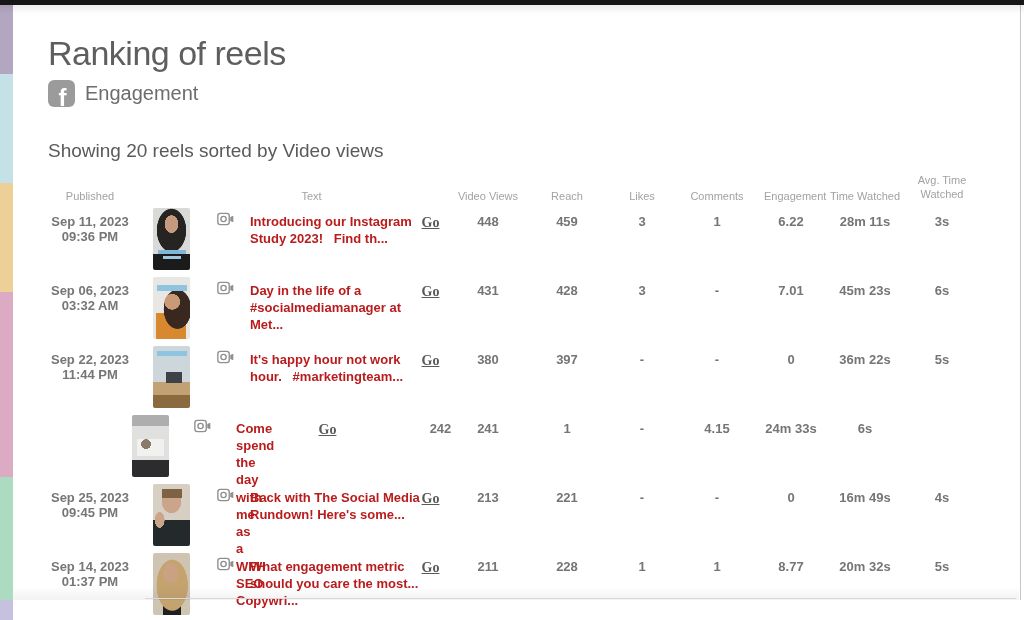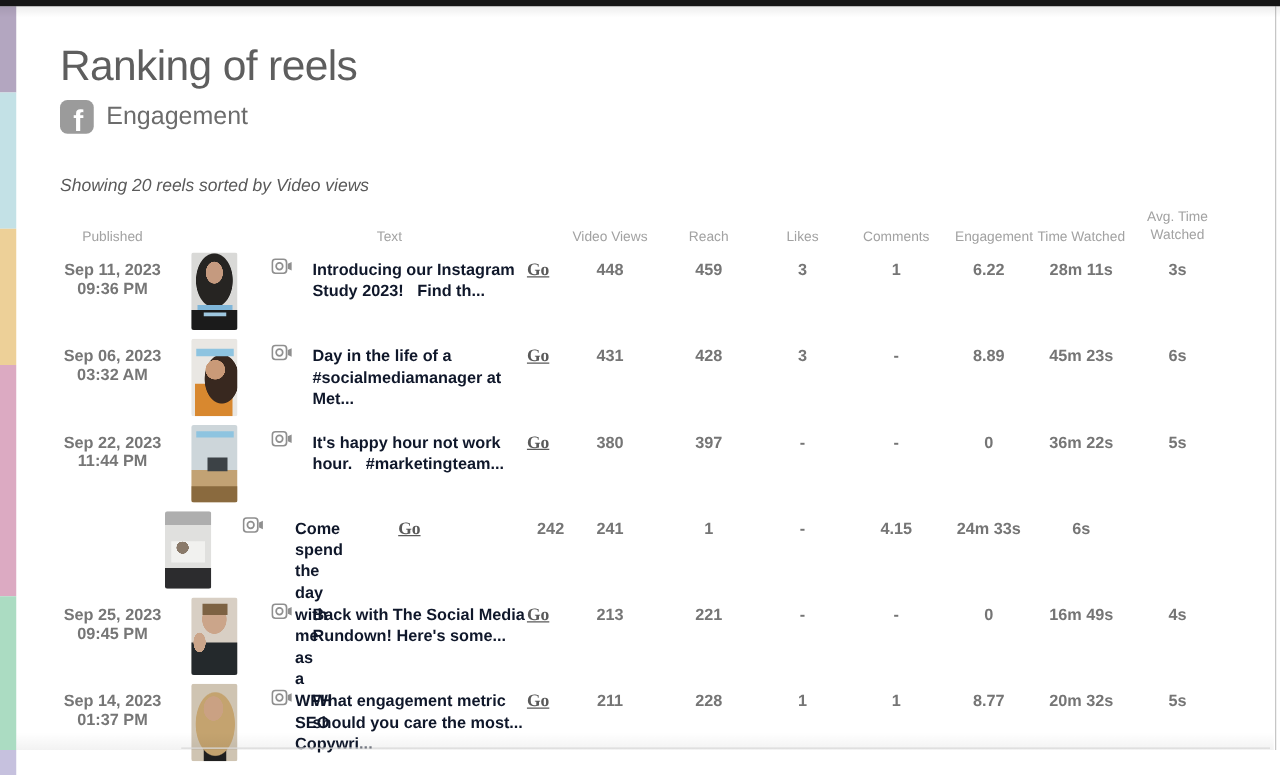--- a/index.html
+++ b/index.html
@@ -25,37 +25,37 @@
     border-right:1px solid #c6c6c6; background:#fff; }
 
   .page-header { padding:28px 0 0 48px; }
   .page-title { font-size:34px; line-height:40px; font-weight:400; color:#5e5e5e; letter-spacing:-0.5px; }
   .brand-row { margin-top:7px; display:flex; align-items:center; gap:10px; }
   .brand-icon { width:27px; height:27px; background:#9b9b9b; border-radius:6px;
     position:relative; overflow:hidden; flex:0 0 auto; }
   .brand-icon span { position:absolute; bottom:-5px; left:54%; transform:translateX(-50%);
     color:#fff; font-weight:bold; font-size:24px; font-family:"Liberation Sans",sans-serif; }
   .brand-name { font-size:20px; color:#6c6c6c; }
-  .subtitle { margin-top:33px; font-size:14px; color:#5a5a5a;font-style:italic; }
+  .subtitle { margin-top:33px; font-size:19px; color:#5a5a5a; }
 
   
   .grid-row { display:grid;
     grid-template-columns:84px 21px 37px 24px 22px 14px 175px 31px 64px 94px 56px 94px 54px 94px 60px;
     margin-left:48px; }
   .thead { margin-top:12px; align-items:end; }
   .th { font-size:11px; color:#a2a2a2; text-align:center; white-space:nowrap; padding-bottom:6px; }
   .th.wrap { white-space:normal; line-height:1.25; }
   .th-text { transform:translateX(-26px); }
 
   .tbody-row { height:69px; align-items:start;font-weight:bold; }
   .cell { font-size:13px; color:#757575; text-align:center; padding-top:6px; }
   .date-cell { font-size:13px; color:#767676; text-align:center; line-height:1.2; padding-top:6px; }
   .thumb { width:37px; height:62px; border-radius:2px; overflow:hidden; cursor:pointer; }
   .cam-cell { padding-top:4px; text-align:center; }
-  .text-cell { font-size:13px; color:#0f172a; line-height:1.33; text-align:left;
+  .text-cell { font-size:13px; color:#b91c1c; line-height:1.33; text-align:left;
     white-space:pre-wrap; padding-top:5px; }
   .go-cell { padding-top:5px; text-align:center; transform:translateX(-10px); }
   .go-link { font-family:"Liberation Serif","DejaVu Serif",serif; font-size:14px;
     color:#595959; text-decoration:underline; cursor:pointer; }
 
   
   .thumb-1 { background:
     linear-gradient(#7fb6d9,#7fb6d9) 50% 42px/28px 4px no-repeat,
     linear-gradient(#9ec7e0,#9ec7e0) 50% 48px/18px 3px no-repeat,
     radial-gradient(7px 9px at 50% 26%, #c59a7f 0 96%, transparent 100%),
@@ -174,21 +174,21 @@
         <path d="M15.6 5.6 L19.2 4.1 v7.8 l-3.6 -1.5 z" fill="#8f8f8f"></path>
       </svg>
     </div>
     <div></div>
     <div class="text-cell">Day in the life of a #socialmediamanager at Met...</div>
     <div class="go-cell"><span class="go-link">Go</span></div>
     <div class="cell">431</div>
     <div class="cell">428</div>
     <div class="cell">3</div>
     <div class="cell">-</div>
-    <div class="cell">8.89</div>
+    <div class="cell">7.01</div>
     <div class="cell">45m 23s</div>
     <div class="cell">6s</div>
   </div>
 
   <div class="grid-row tbody-row">
     <div class="date-cell">
       <div>Sep 22, 2023</div>
       <div>11:44 PM</div>
     </div>
     <div></div>

